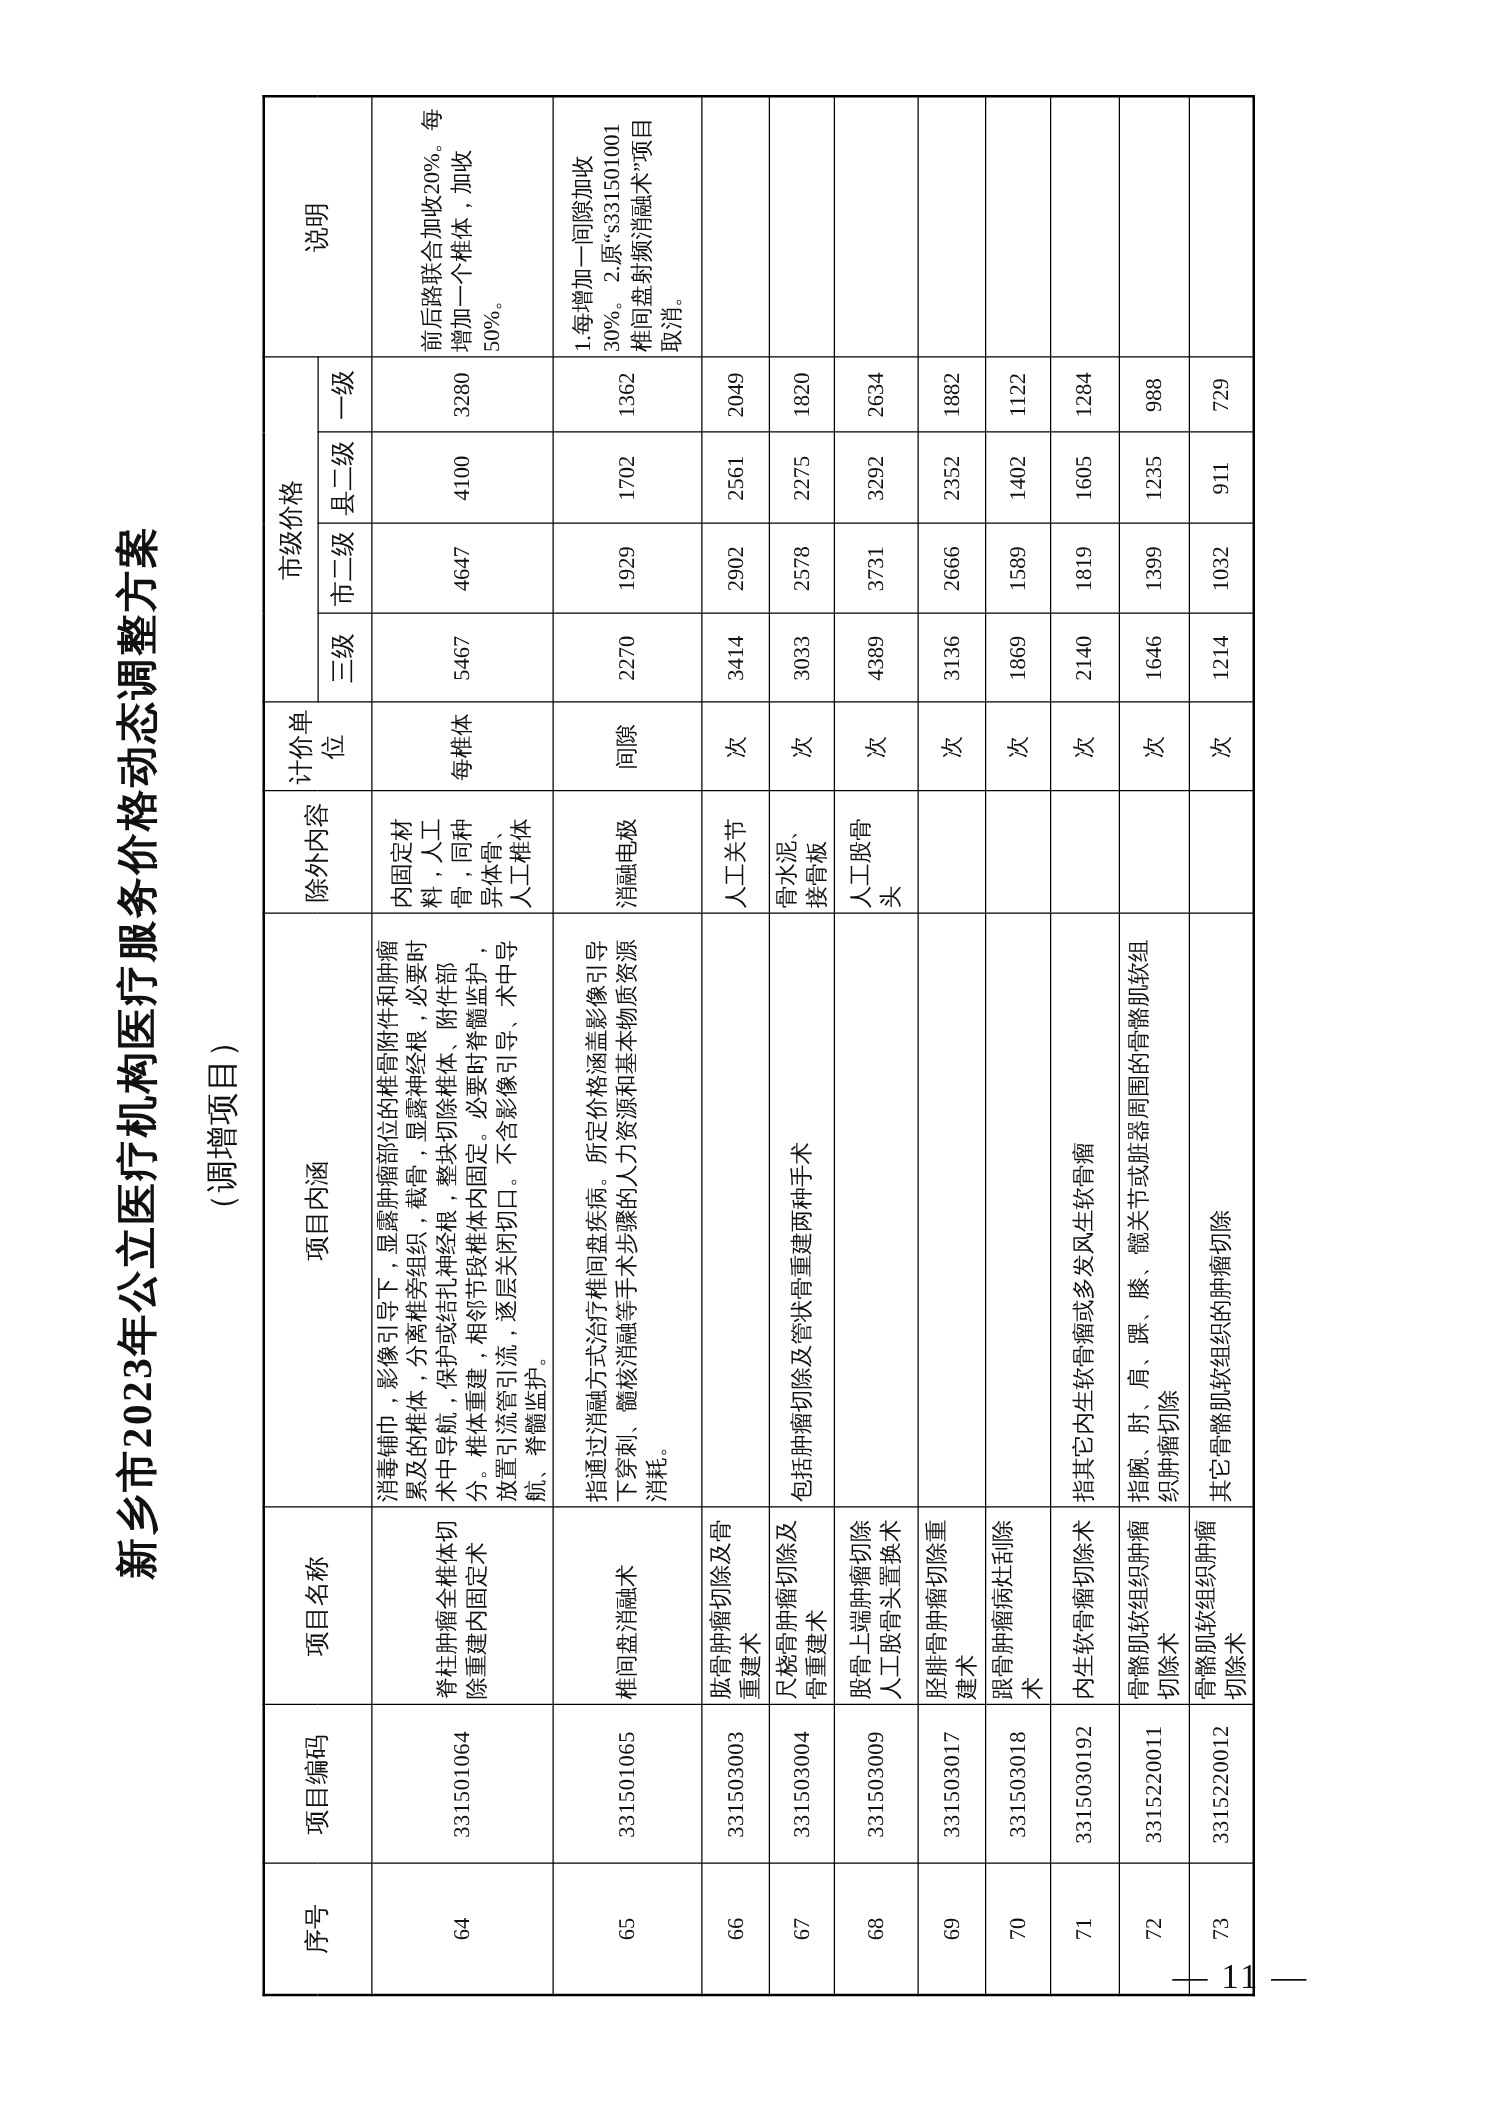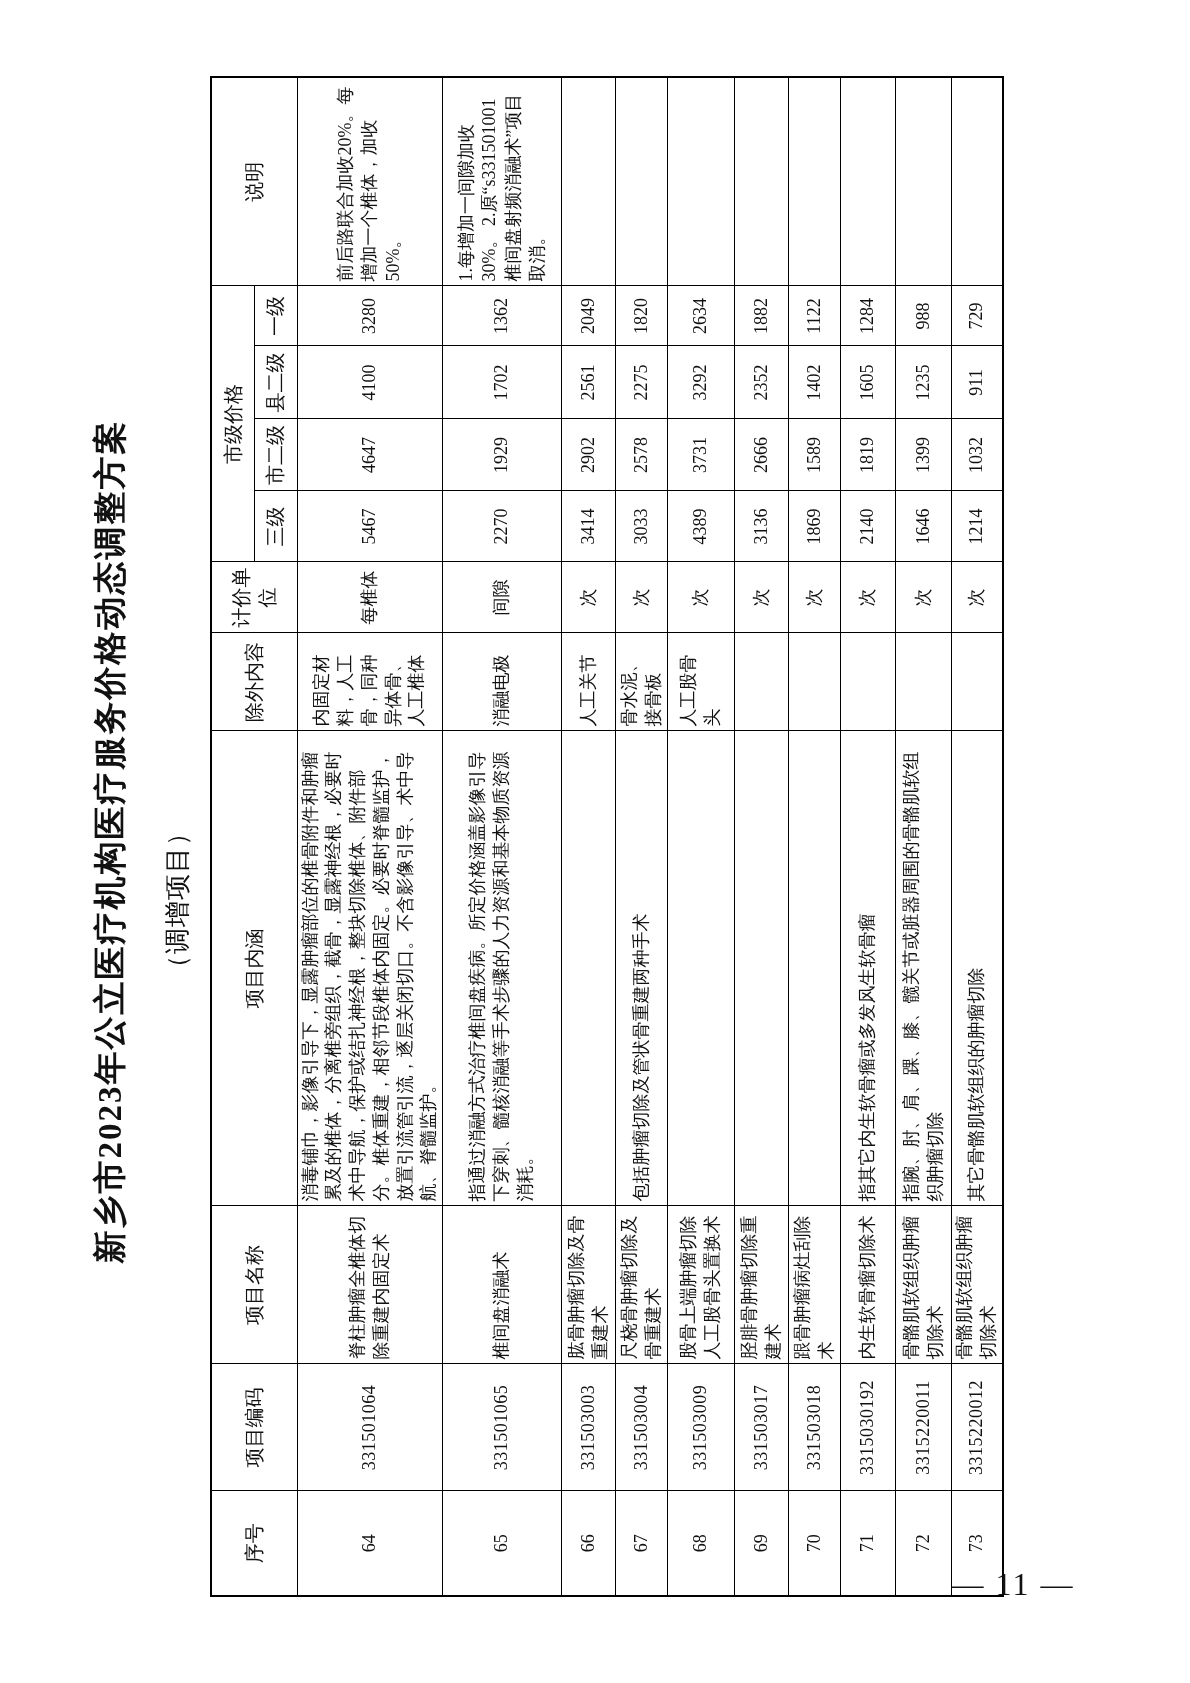--- a/index.html
+++ b/index.html
@@ -38,21 +38,21 @@
     overflow:hidden;
   }
   .price-table thead th{text-align:center;font-size:20px;}
   .c-center{text-align:center;}
   .c-left{text-align:left;}
   .c-num{font-size:22px;}
   .c-code{font-size:21px;letter-spacing:0.5px;}
   .c-seq{font-size:20px;}
   .page-footer{
     position:absolute;left:938px;top:1566px;width:150px;
-    text-align:center;font-size:32px;letter-spacing:2px;
+    text-align:left;font-size:28px;letter-spacing:2px;
   }
 </style>
 </head>
 <body>
 
 <div class="landscape">
 
   <div class="doc-title">新乡市2023年公立医疗机构医疗服务价格动态调整方案</div>
   <div class="doc-subtitle">（调增项目）</div>
 

